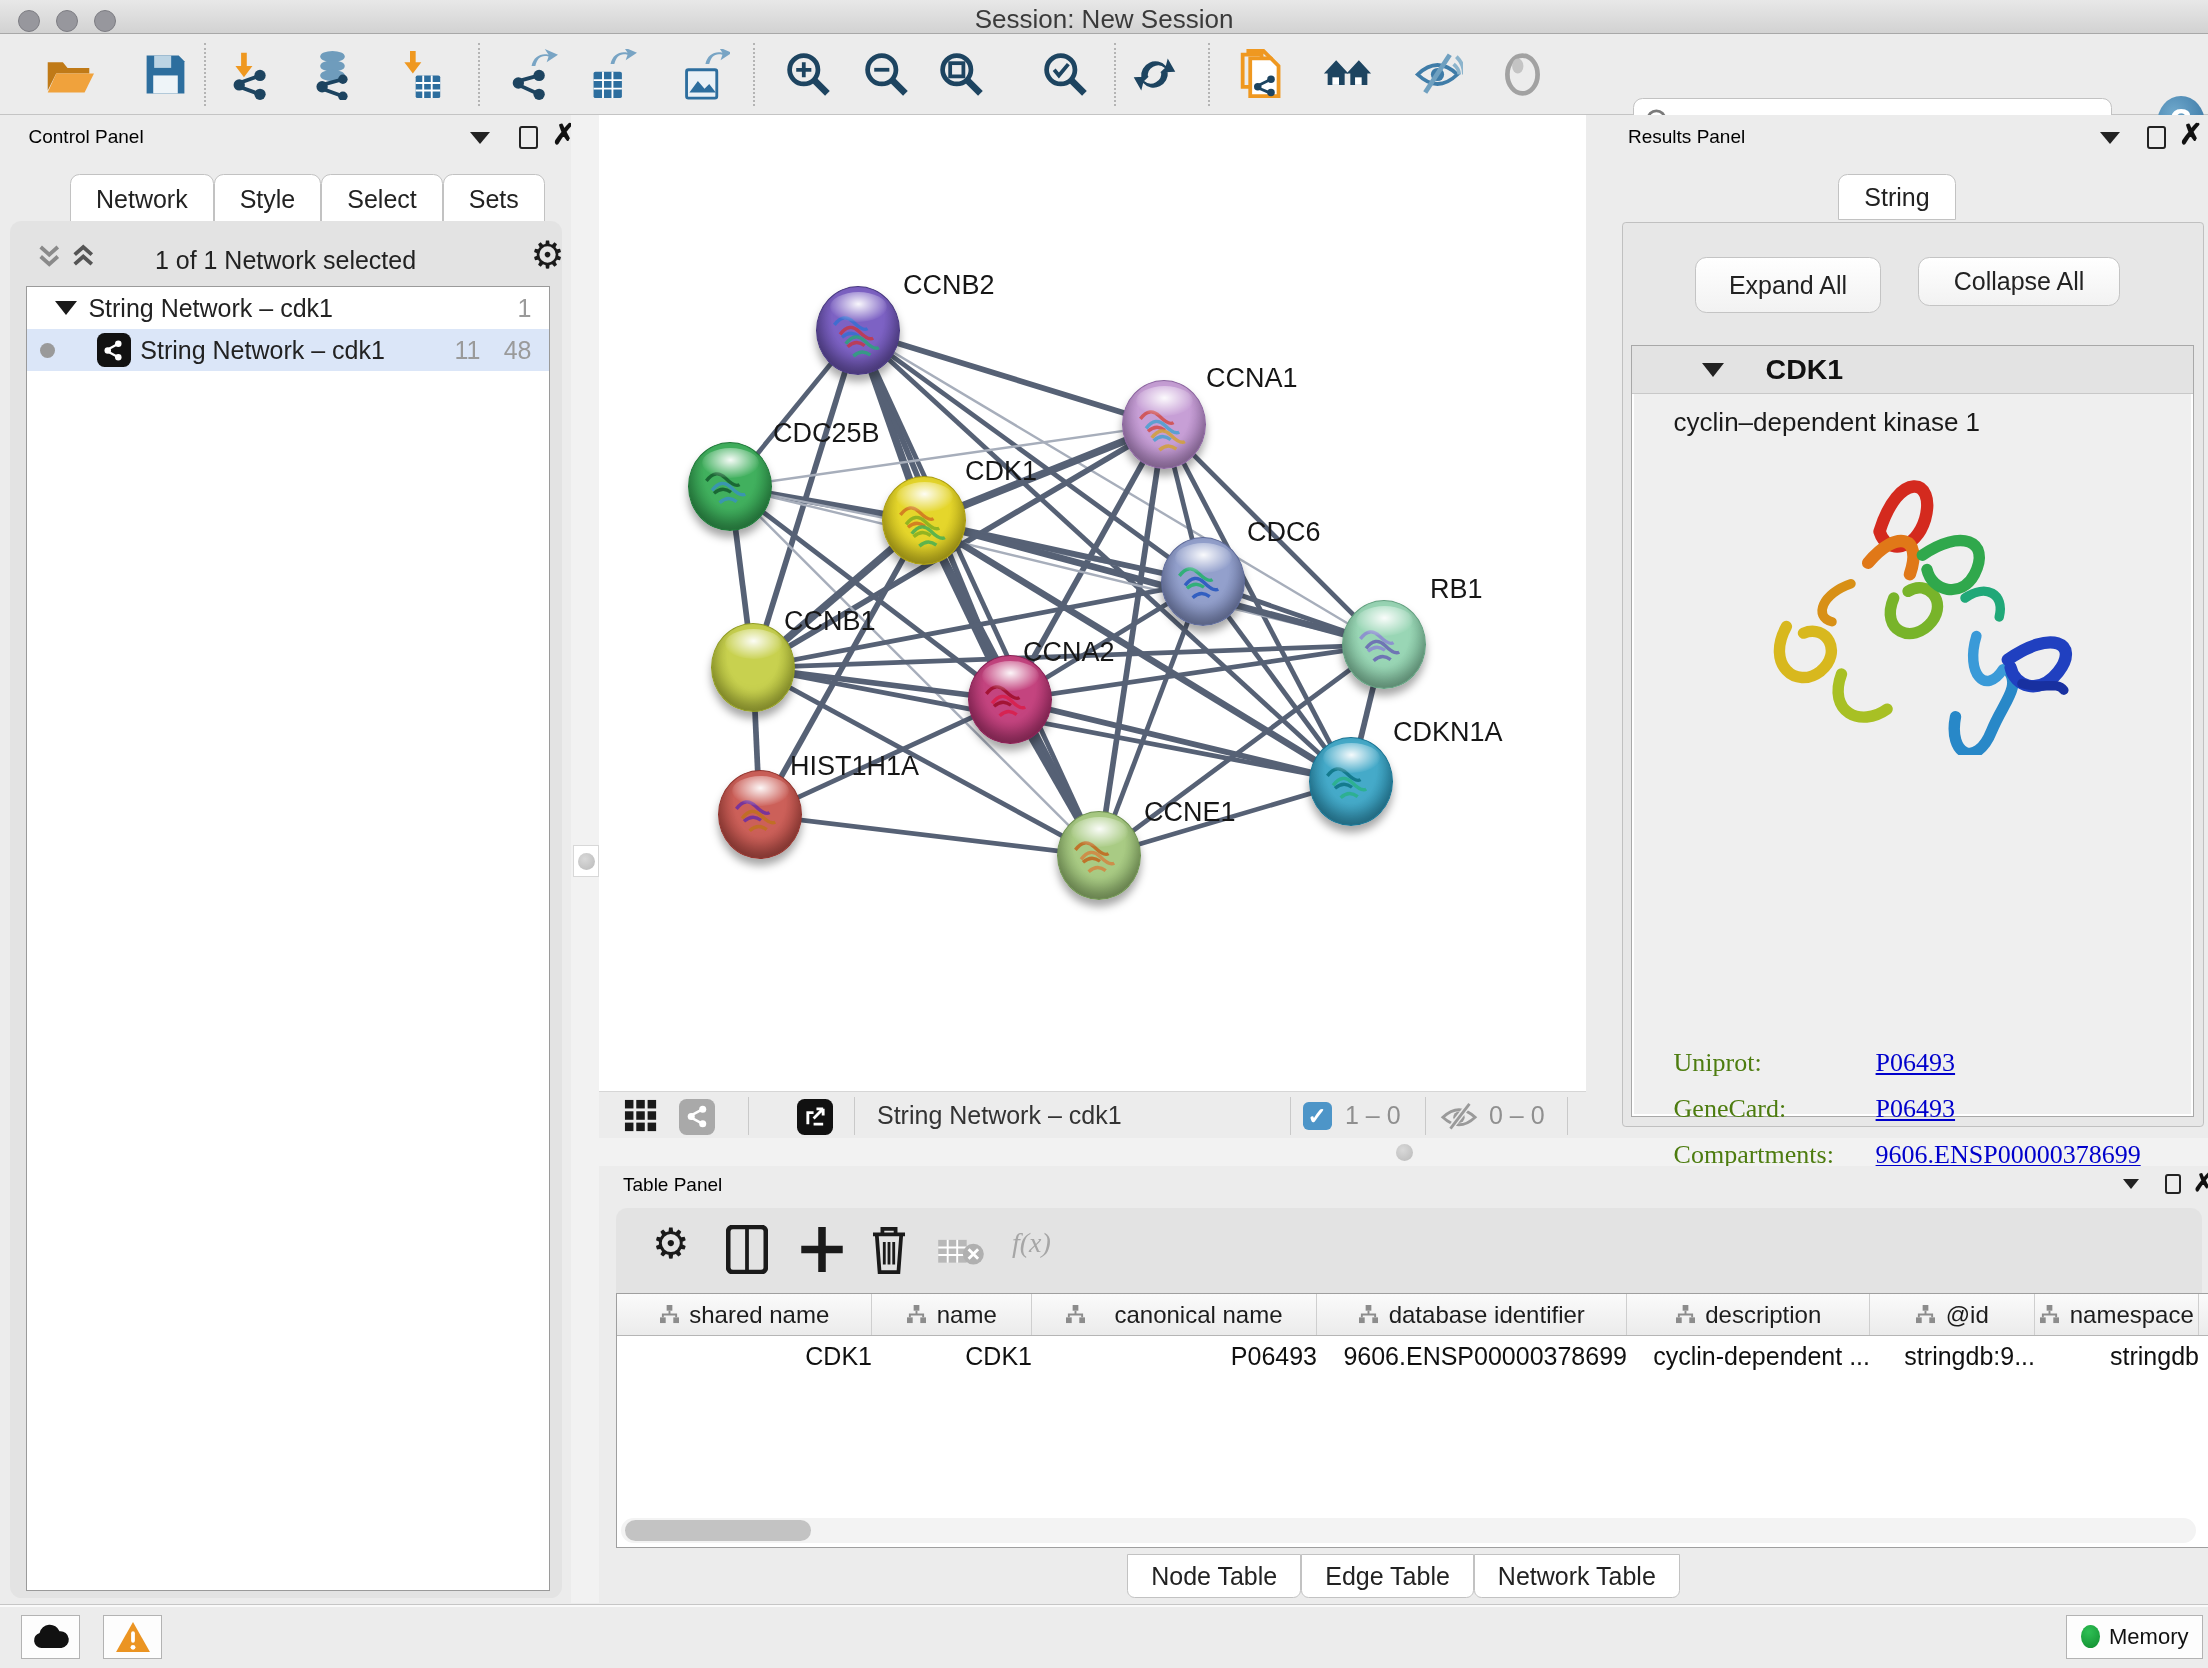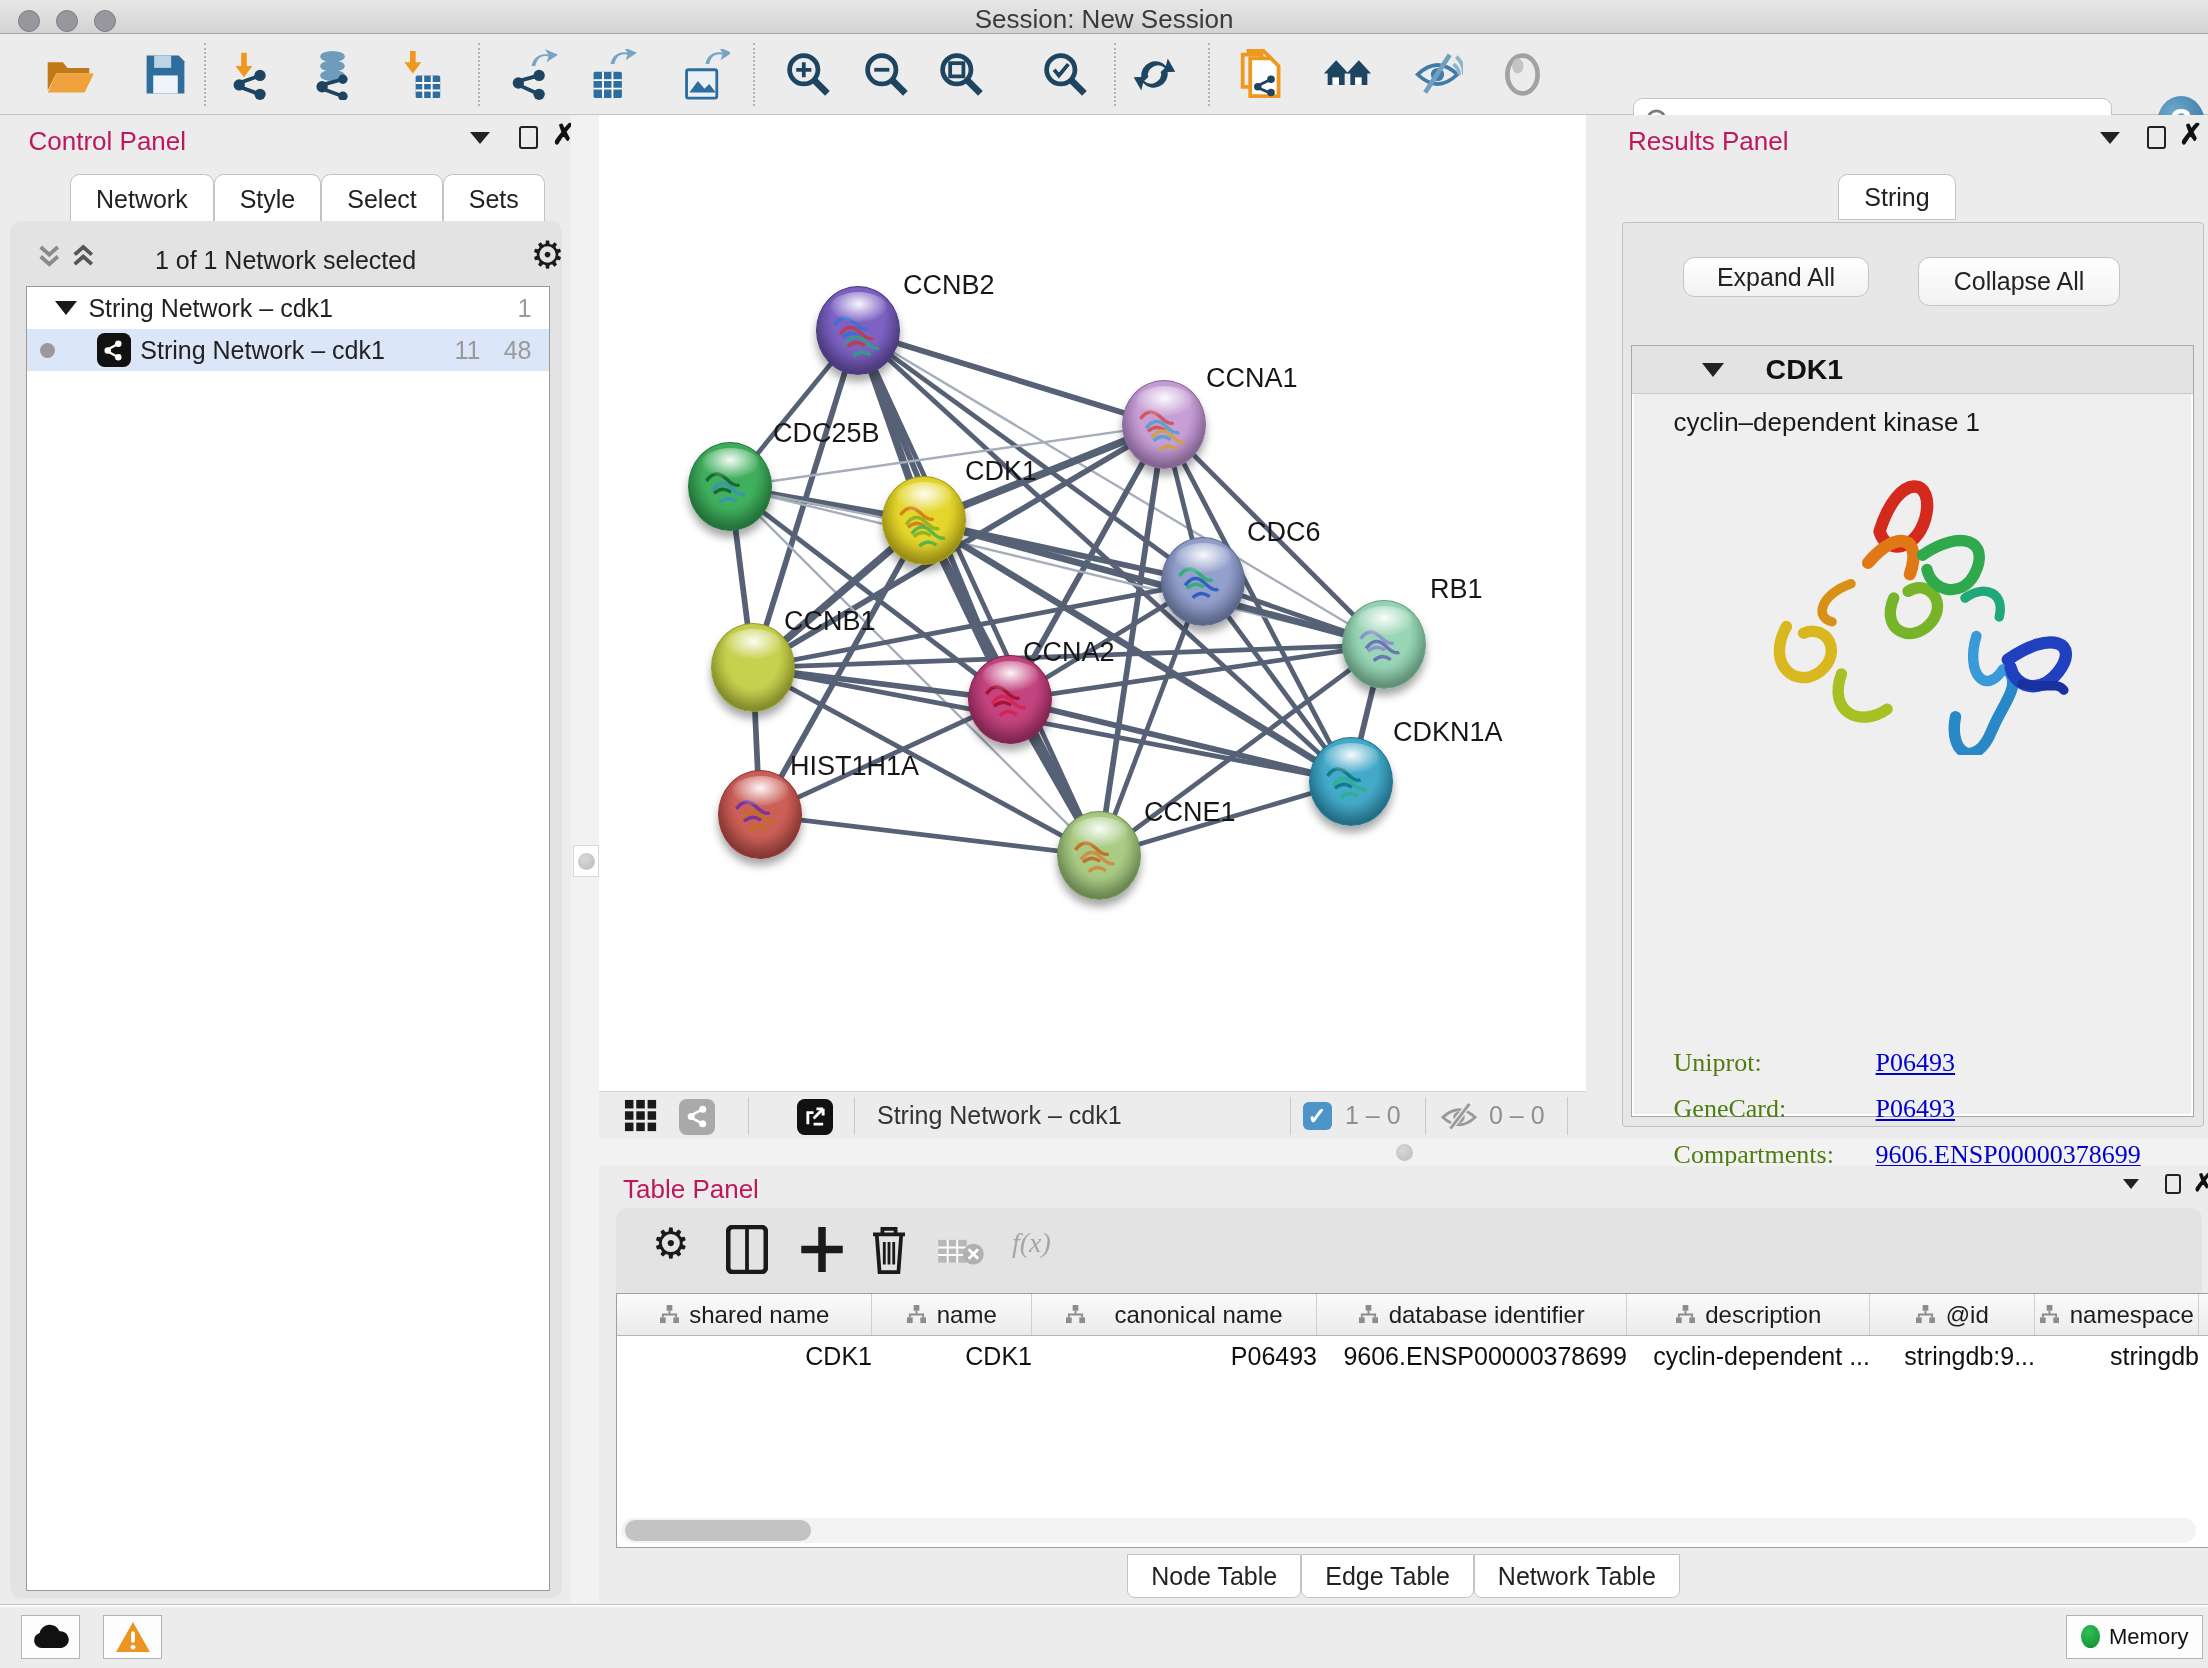--- a/index.html
+++ b/index.html
@@ -24,21 +24,21 @@
   .tbdiv { position:absolute; top:7.6px; height:63px; border-left:2.9px dotted #b4b4b4; }
   #search-box { position:absolute; left:1633px; top:63px; width:479px; height:49px;
     background:#fff; border:1.9px solid #c2c2c2; border-radius:9.5px; display:flex; align-items:center; }
   #search-box input { border:none; outline:none; flex:1; font-size:25px; height:38px;
     font-family:"Liberation Sans",sans-serif; background:transparent; }
   .mag { margin:0 7.6px 0 11.4px; }
   #help-btn { position:absolute; left:2157px; top:61px; width:48px; height:55px; border-radius:50%;
     background:radial-gradient(circle at 35% 30%, #6fa8cc, #3f7ca8 70%); color:#fff; font-size:38px;
     font-weight:bold; display:flex; align-items:center; justify-content:center; cursor:pointer; }
   
-  .panel-title { font-size:26px; color:#be185d; }
+  .panel-title { font-size:19px; color:#000000; }
   .panel-ctl { display:inline-block; cursor:pointer; }
   .tri-down { width:0; height:0; border-left:10.5px solid transparent; border-right:10.5px solid transparent;
     border-top:12.4px solid #222; display:inline-block; }
   .float-box { width:19px; height:23px; border:2.9px solid #222; border-radius:2.9px; display:inline-block; }
   .close-x { font-size:28.5px; font-weight:bold; color:#111; line-height:23px; }
   
   #control-panel { position:absolute; left:0; top:115px; width:571px; height:1488px; background:#ececec; }
   #cp-tabs .tab, #rp-tabs .tab, #bottom-tabs .tab {
     font-size:25px; text-align:center; border:1px solid #c2c2c2; background:#fff; color:#222;
     display:inline-block; cursor:pointer; }
@@ -546,21 +546,21 @@
 
   <div id="results-panel">
     <div style="position:absolute;left:42px;top:11.4px" class="panel-title">Results Panel</div>
     <span class="panel-ctl tri-down" style="position:absolute;left:514px;top:17px"></span>
     <span class="panel-ctl float-box" style="position:absolute;left:561px;top:11.4px"></span>
     <span class="panel-ctl close-x" style="position:absolute;left:593px;top:7.6px">✗</span>
     <div id="rp-tabs" style="position:absolute;left:0;top:59px;width:622px;text-align:center">
       <span class="tab sel" style="padding:7.6px 25px;border-radius:9.5px 9.5px 0 0">String</span>
     </div>
     <div id="rp-box">
-      <button class="btn" style="position:absolute;left:60px;top:34px;width:186px;height:40px">Expand All</button>
+      <button class="btn" style="position:absolute;left:72px;top:34px;width:186px;height:56px">Expand All</button>
       <button class="btn" style="position:absolute;left:295px;top:34px;width:202px;height:49px">Collapse All</button>
       <div id="rp-inner">
         <div id="cdk1-header">
           <span class="tri-down" style="margin:0 42px 0 70px;border-left-width:11.4px;border-right-width:11.4px;border-top-width:14.3px"></span>
           <span id="cdk1-name">CDK1</span>
         </div>
         <div id="rp-desc">cyclin–dependent kinase 1</div>
         <svg width="342" height="314" viewBox="0 0 360 330" style="position:absolute;left:105px;top:95px">
           <g fill="none" stroke-linecap="round">
             <path d="M150 95 C170 30 210 38 198 82 C188 115 158 120 150 95" stroke="#d42a1e" stroke-width="13"></path>

